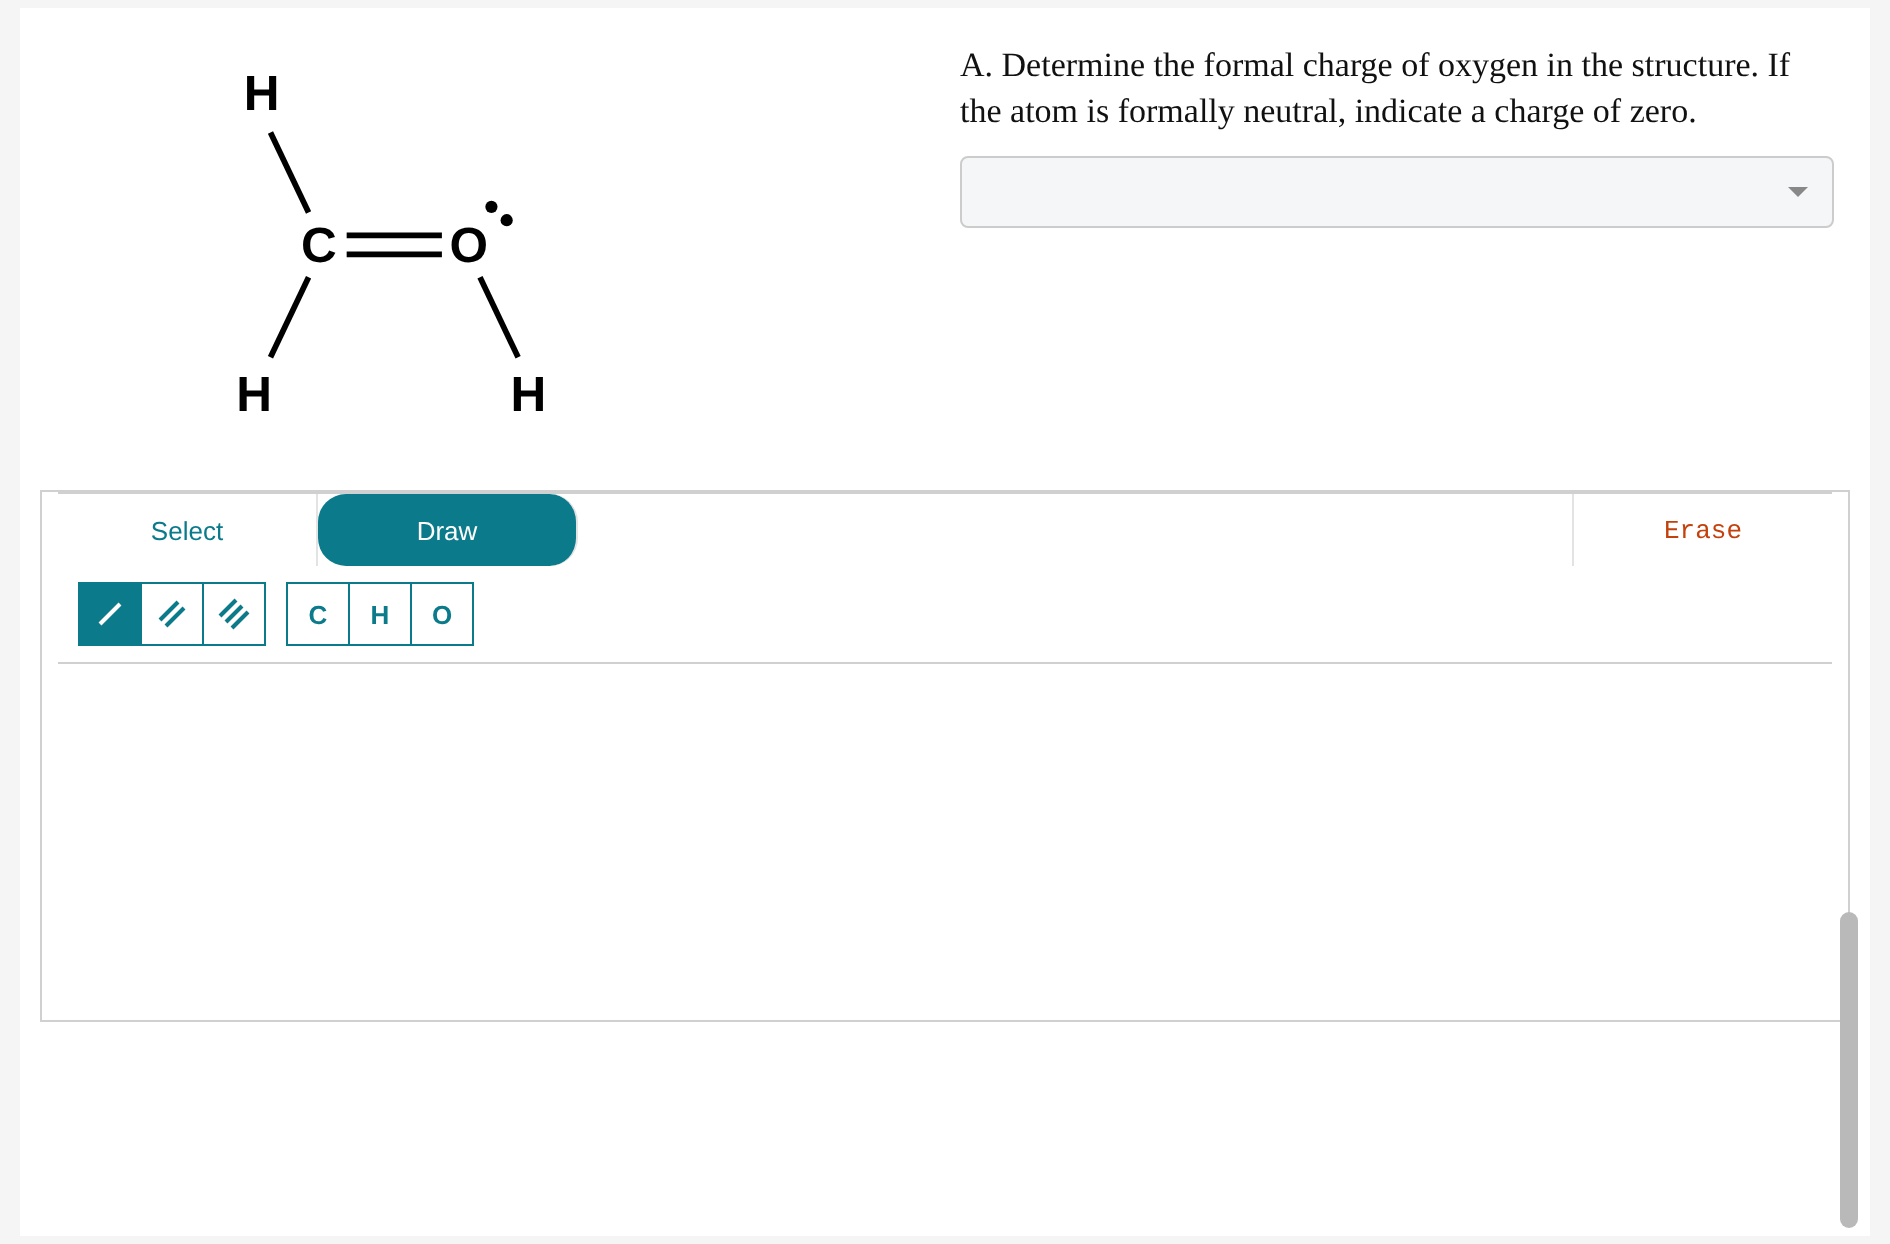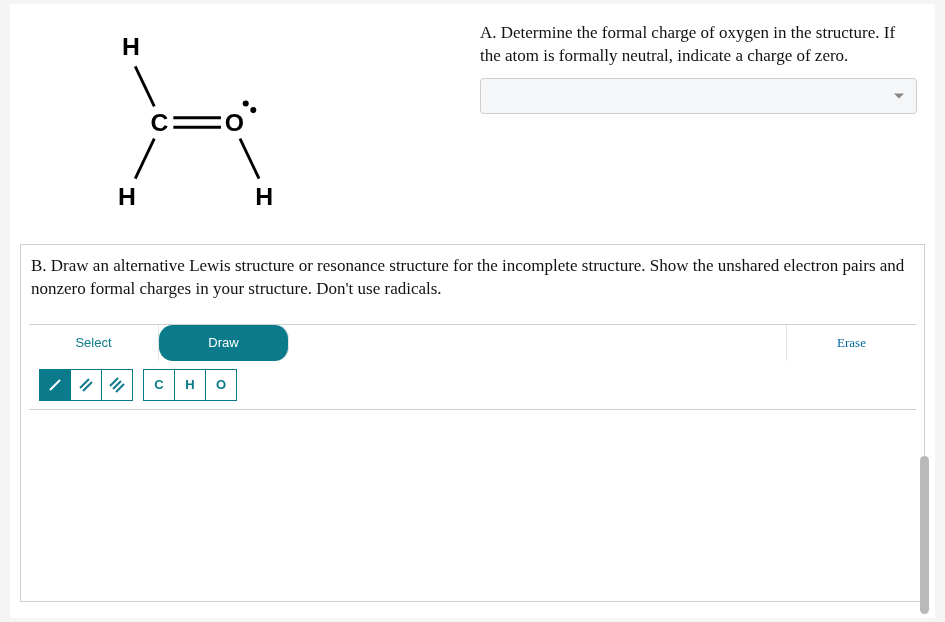--- a/index.html
+++ b/index.html
@@ -71,21 +71,21 @@
     }
     .panel-b-header {
       padding: 10px 10px 10px 10px;
       font-size: 17px;
       color: #111;
       line-height: 1.35;
     }
     .toolbar {
       border-top: 1px solid #d0d0d0;
       border-bottom: 1px solid #d0d0d0;
-      margin: 13px 8px;
+      margin: 0 8px;
     }
     .toolbar-tabs {
       display: flex;
       align-items: stretch;
       height: 36px;
     }
     .tab {
       width: 130px;
       display: flex;
       align-items: center;
@@ -102,23 +102,23 @@
       border-radius: 14px;
     }
     .tab-spacer {
       flex: 1;
     }
     .tab-erase {
       width: 130px;
       display: flex;
       align-items: center;
       justify-content: center;
-      font-family: Liberation Serif, serif;
+      font-family: Liberation Mono, monospace;
       font-size: 13px;
-      color: #0369a1;
+      color: #c2410c;
       border-left: 1px solid #e3e3e3;
       cursor: pointer;
     }
     .toolbar-secondary {
       display: flex;
       align-items: center;
       gap: 10px;
       padding: 8px 10px;
     }
     .btn-group {
@@ -203,24 +203,20 @@
         <span>A.</span>
         <span>Determine the formal charge of oxygen in the structure. If the atom is formally neutral, indicate a charge of zero.</span>
       </div>
       <div class="answer-select">
         <span class="answer-select-caret"></span>
       </div>
     </div>
   </div>
 
   <div class="panel-b">
-    <div class="panel-b-header">
-      <span>B.</span>
-      <span>Draw an alternative Lewis structure or resonance structure for the incomplete structure. Show the unshared electron pairs and nonzero formal charges in your structure. Don't use radicals.</span>
-    </div>
 
     <div class="toolbar">
       <div class="toolbar-tabs">
         <div class="tab">Select</div>
         <div class="tab active">Draw</div>
         <div class="tab-spacer"></div>
         <div class="tab-erase">Erase</div>
       </div>
       <div class="toolbar-secondary">
         <div class="btn-group">

